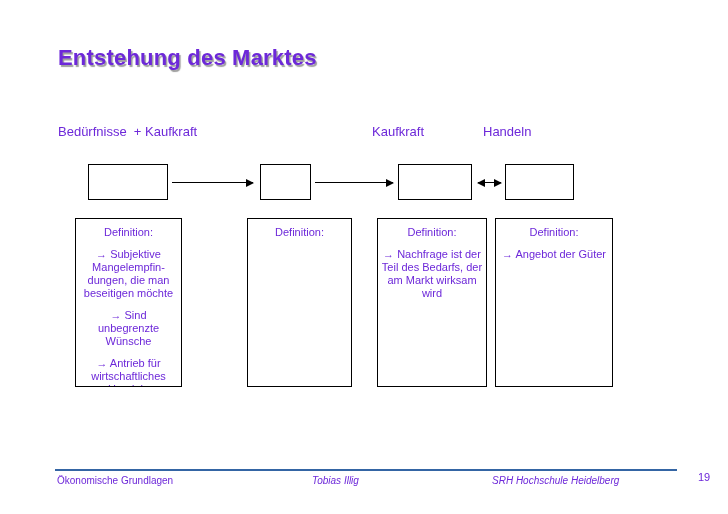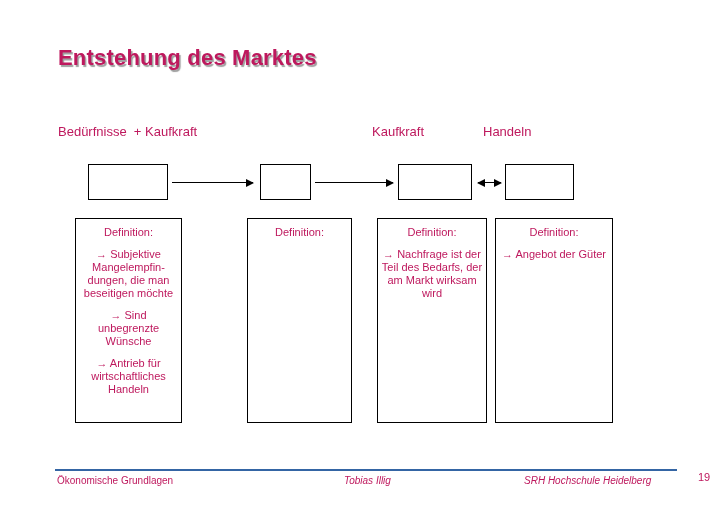--- a/index.html
+++ b/index.html
@@ -1,21 +1,21 @@
 <!DOCTYPE html>
 <html><head>
 <meta charset="utf-8">
 <style>
   html, body { margin: 0; padding: 0; background: #ffffff; }
   .slide {
     position: relative;
     width: 728px;
     height: 514px;
     background: #ffffff;
-    color: #be185d;
+    color: #6d28d9;
     font-family: "Liberation Sans", sans-serif;
     overflow: hidden;
   }
   .title {
     position: absolute;
     left: 58px;
     top: 45px;
     margin: 0;
     font-size: 22px;
     font-weight: bold;
@@ -60,21 +60,21 @@
     left: -1px;
     top: -3.5px;
     width: 0; height: 0;
     border-right: 8px solid #000;
     border-top: 4px solid transparent;
     border-bottom: 4px solid transparent;
   }
   .def-box {
     position: absolute;
     top: 218px;
-    height: 205px;
+    height: 169px;
     border: 1px solid #000;
     box-sizing: border-box;
     background: #fff;
     padding: 7px 3px 16px 3px;
     text-align: center;
     font-size: 11px;
     line-height: 13px;
     overflow: hidden;
   }
   .def-heading { margin: 0 0 9px 0; }
@@ -86,21 +86,21 @@
     width: 622px;
     height: 2px;
     background: #3465a4;
   }
   .footer-text {
     position: absolute;
     top: 475px;
     font-size: 10px;
     white-space: pre;
   }
-  .italic { font-style: italic; margin-left: 32px; }
+  .italic { font-style: italic; }
   .page-number {
     position: absolute;
     left: 654px;
     top: 471px;
     font-size: 11px;
     margin-left: 44px;
   }
 </style>
 </head>
 <body>

